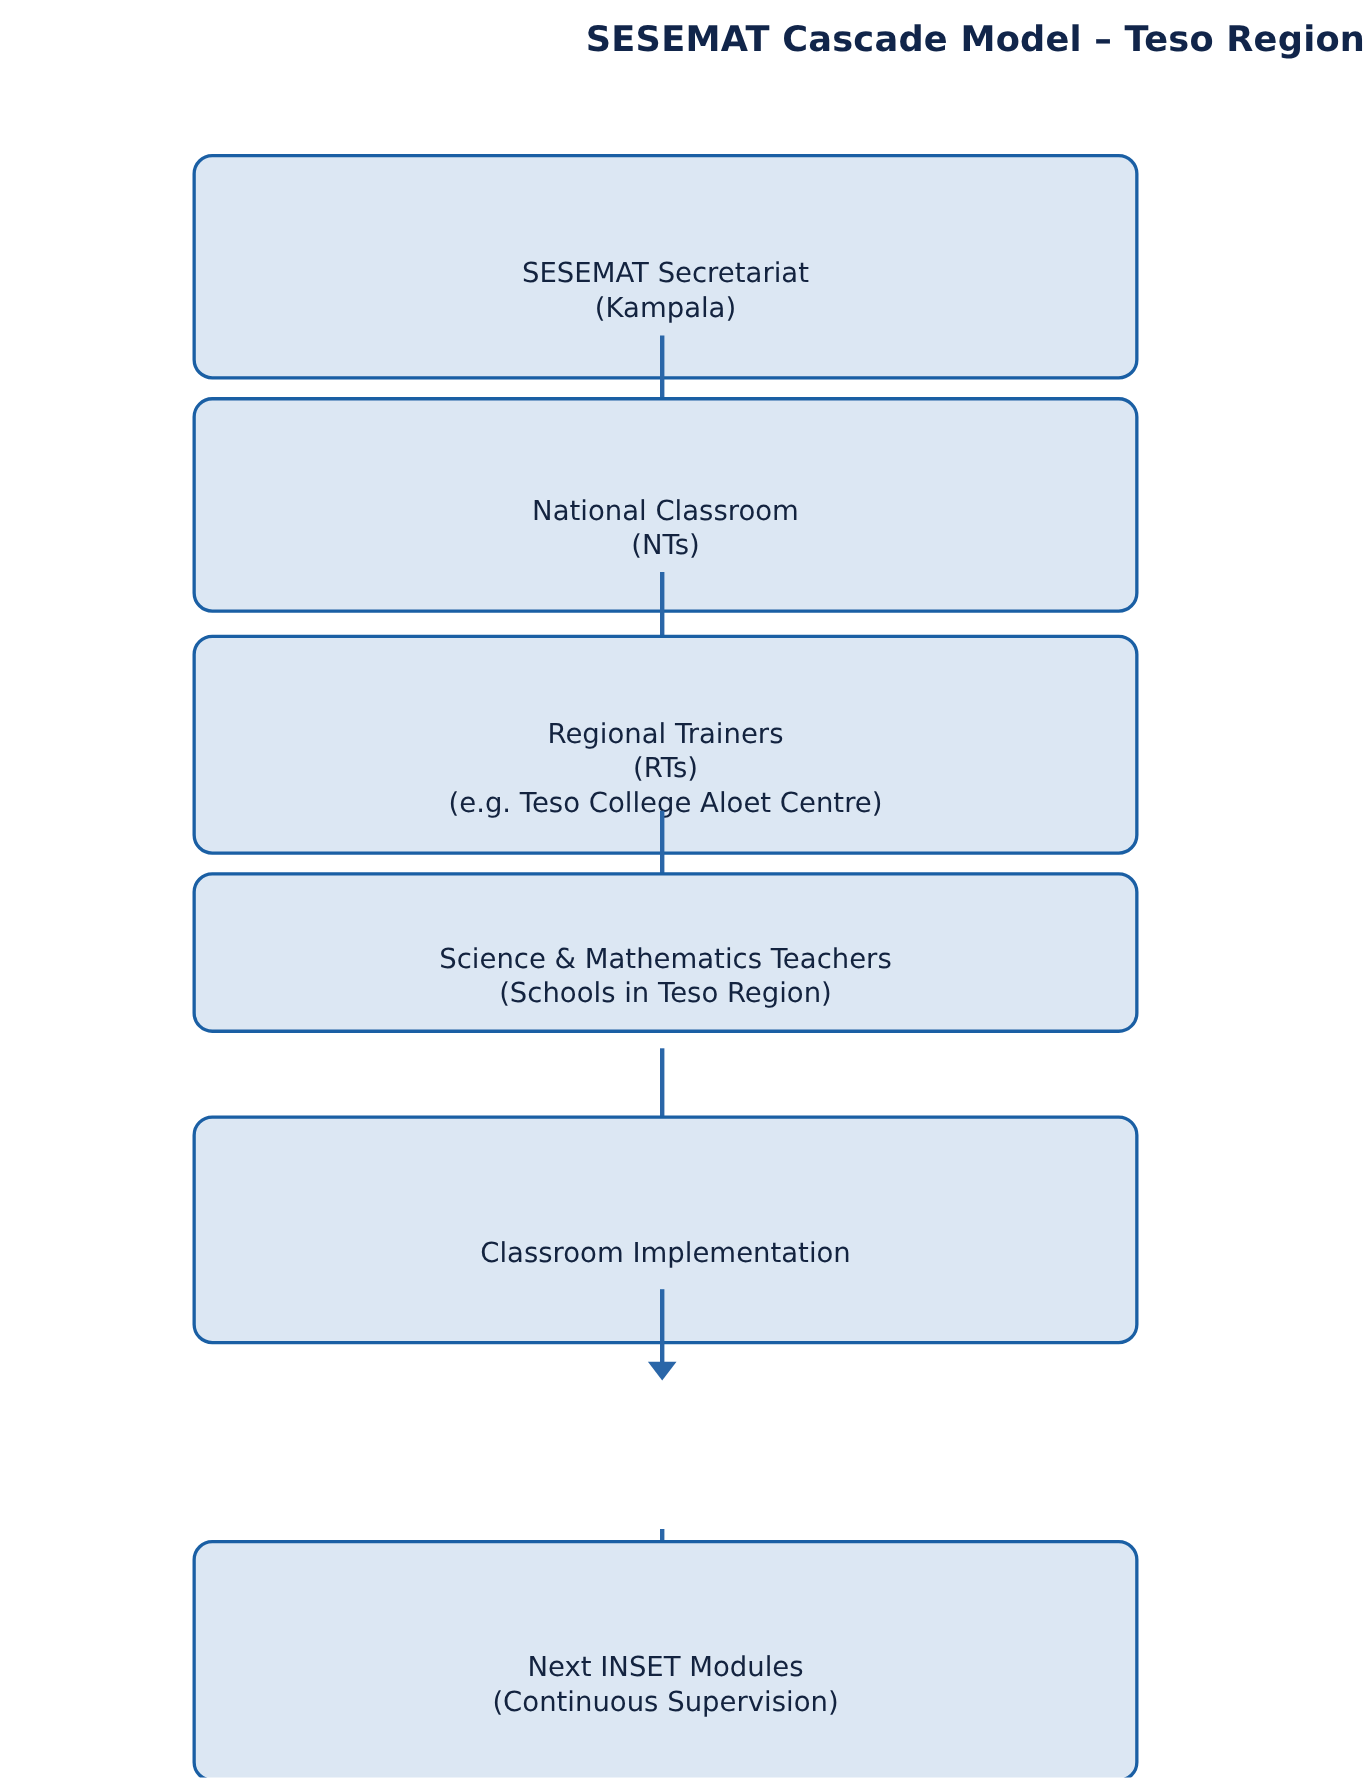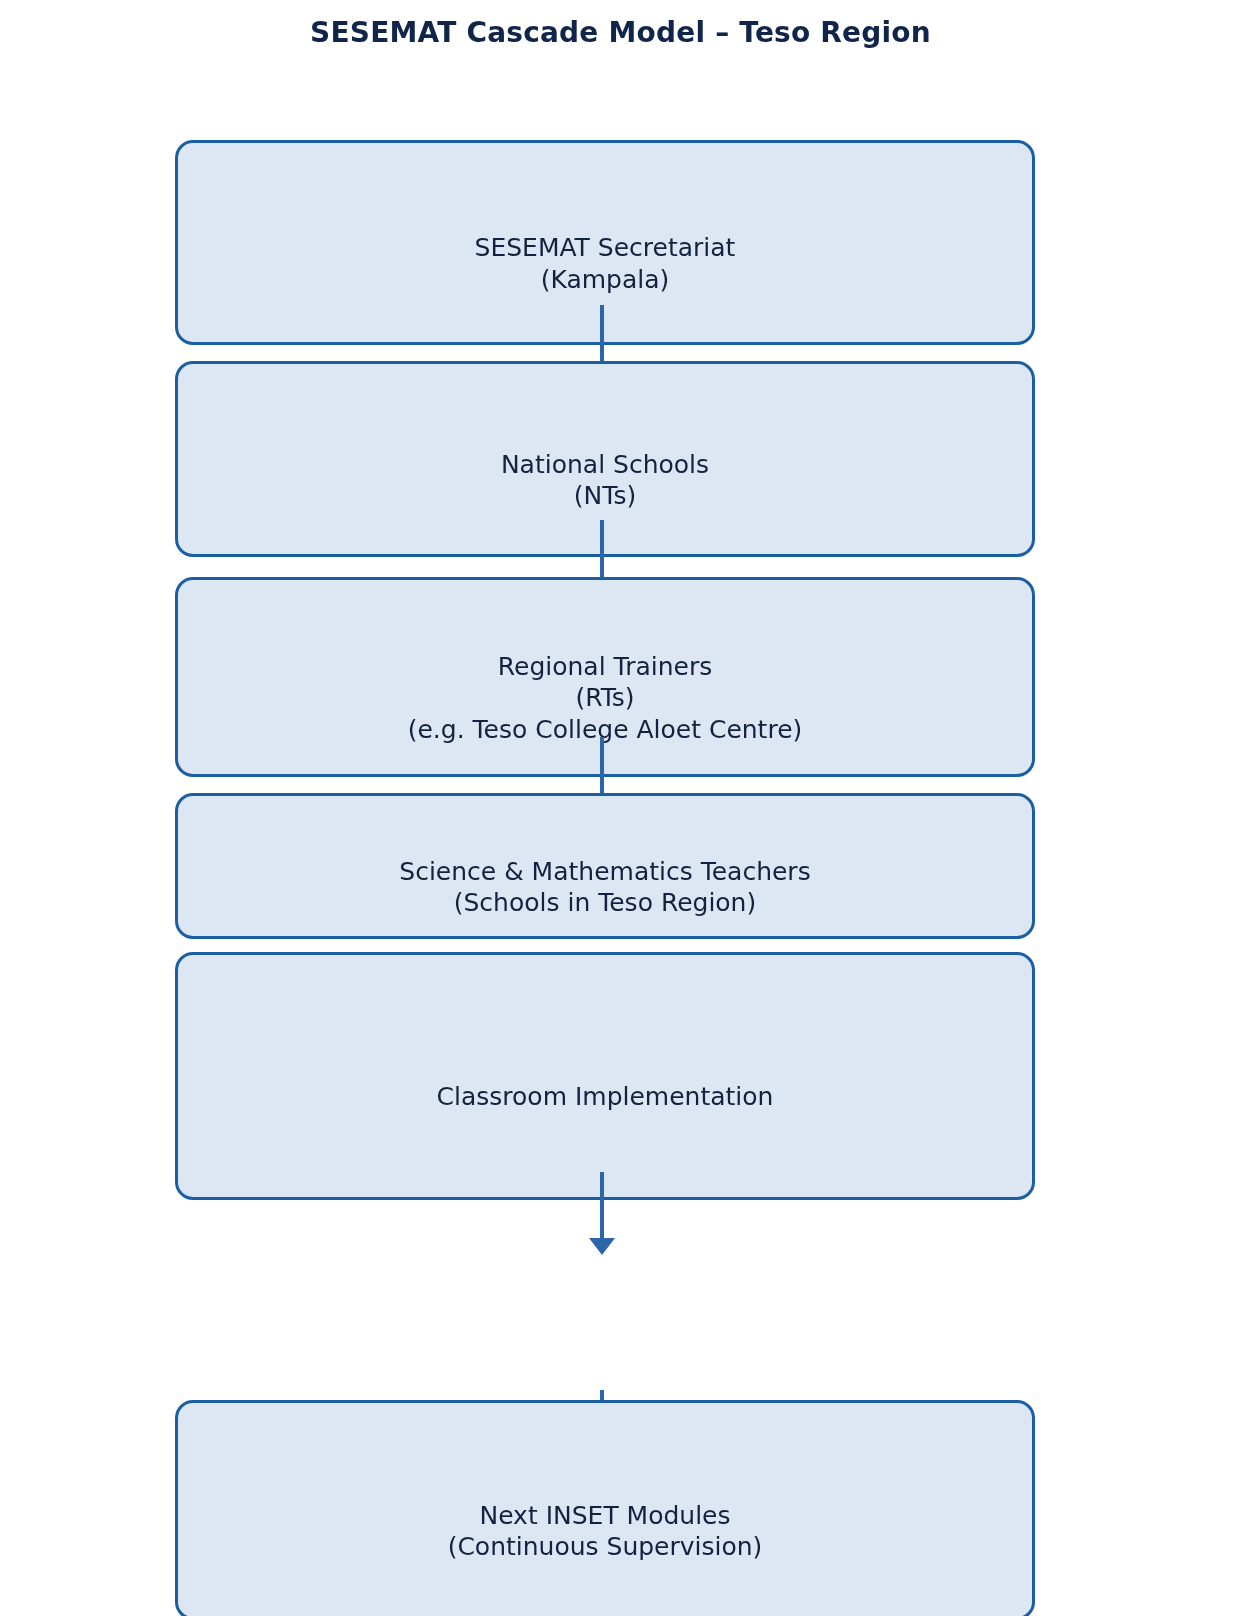--- a/index.html
+++ b/index.html
@@ -13,22 +13,22 @@
     position: relative;
     overflow: hidden;
     font-family: "DejaVu Sans", "Liberation Sans", sans-serif;
   }
 
   #page-title {
     position: absolute;
     top: 16px;
     left: 0;
     width: 1241px;
-    text-align: center;
-    font-size: 28px;
+    text-align: right;
+    font-size: 32px;
     font-weight: bold;
     color: #11254a;
     letter-spacing: 0.2px;
     white-space: nowrap;
   }
 
   #flow {
     position: absolute;
     top: 0;
     left: 0;
@@ -57,21 +57,21 @@
     white-space: pre-line;
     padding: 0 24px;
     margin-top: 42px;
   }
 
   
   .node-1 { top: 140px;  height: 205px; }
   .node-2 { top: 361px;  height: 196px; }
   .node-3 { top: 577px;  height: 200px; }
   .node-4 { top: 793px;  height: 146px; }
-  .node-5 { top: 952px; height: 248px; }
+  .node-5 { top: 1014px; height: 208px; }
   .node-6 { top: 1230px; height: 200px; }
   .node-7 { top: 1400px; height: 220px; }
 
   
   .connector {
     position: absolute;
     left: 600px;
     width: 4px;
     background: #2a66a8;
   }
@@ -103,21 +103,21 @@
 <div id="flow">
 
   <div class="node node-1">
     <div class="node-label">SESEMAT Secretariat
 (Kampala)</div>
   </div>
 
   <div class="connector connector-1"></div>
 
   <div class="node node-2">
-    <div class="node-label">National Schools
+    <div class="node-label">National Classroom
 (NTs)</div>
   </div>
 
   <div class="connector connector-2"></div>
 
   <div class="node node-3">
     <div class="node-label">Regional Trainers
 (RTs)
 (e.g. Teso College Aloet Centre)</div>
   </div>

